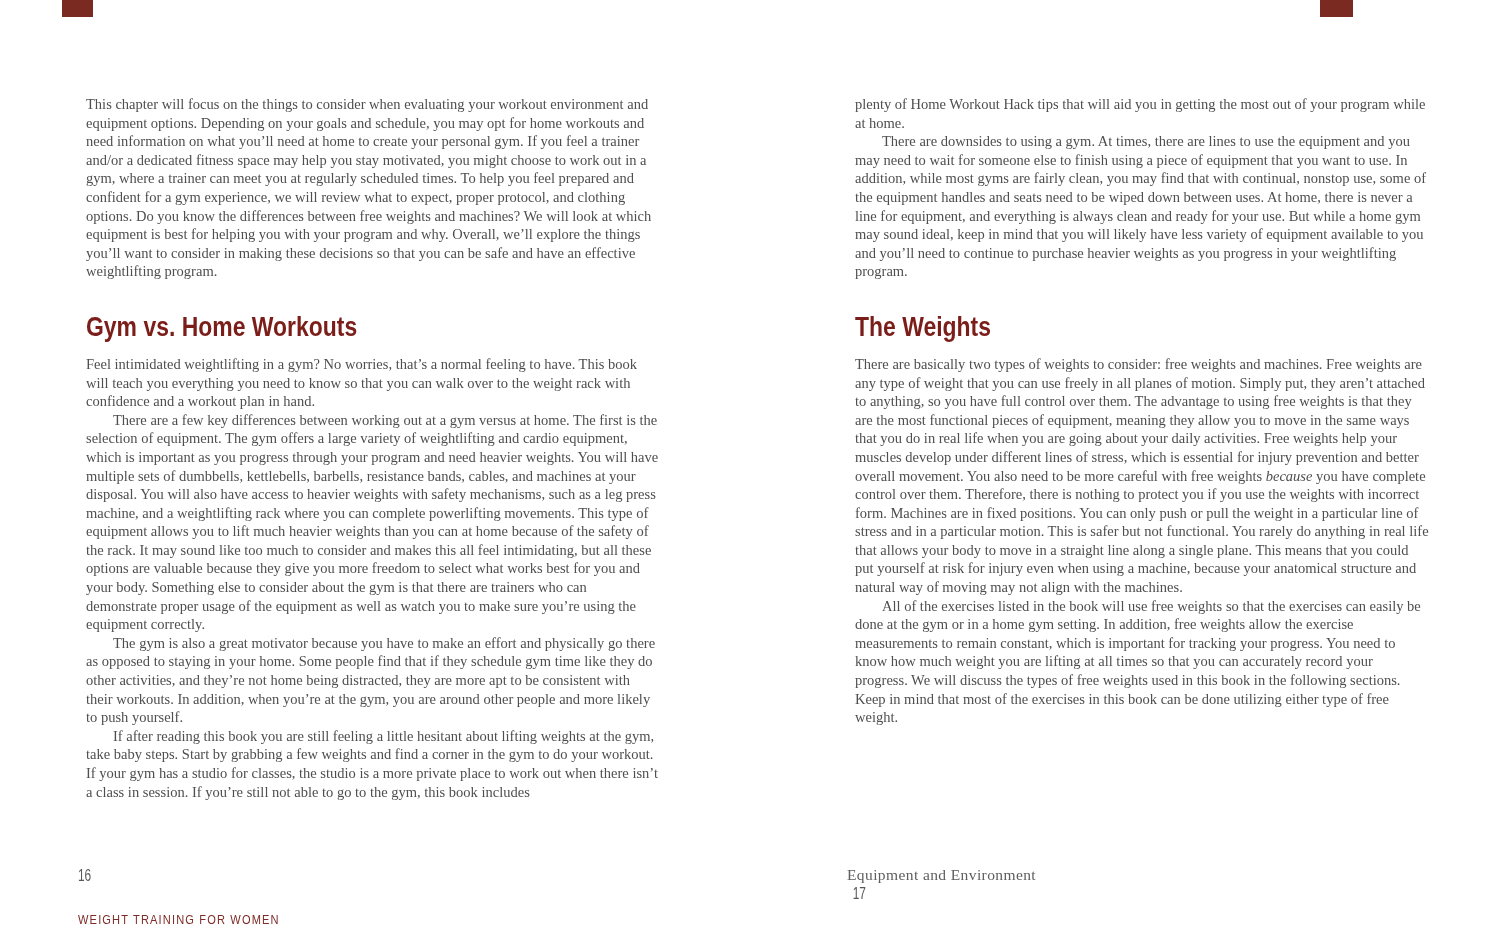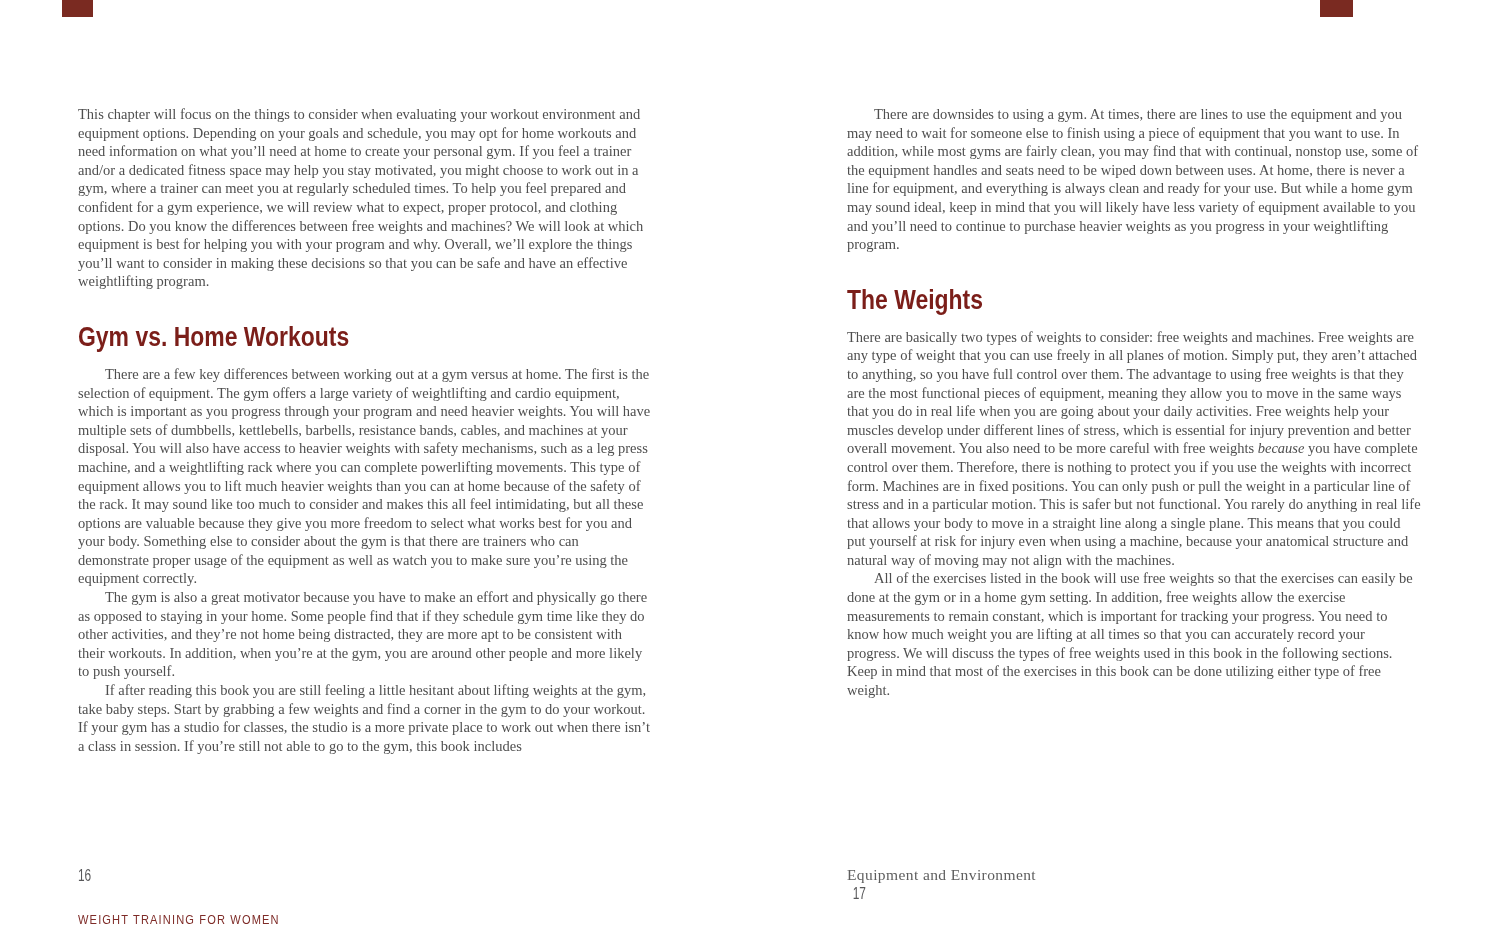--- a/index.html
+++ b/index.html
@@ -18,26 +18,27 @@
     top: 0;
     height: 17px;
     background: #7a2a21;
   }
   .top-mark.left  { left: 62px;  width: 31px; }
   .top-mark.right { left: 1320px; width: 33px; }
 
   
   .page-col {
     position: absolute;
-    top: 105px;
+    top: 95px;
     width: 574px;
     color: #4e4e4e;
     font-size: 14.5px;
     line-height: 18.6px;
     text-align: left;
+    margin-left: 8px;
   }
   .page-col.left  { left: 78px; }
   .page-col.right { left: 847px; }
 
   .page-col p { margin: 0; }
   .page-col p.indent { text-indent: 27px; }
   .page-col em { font-style: italic; }
 
   .heading {
     font-family: "Liberation Sans", "DejaVu Sans", sans-serif;
@@ -94,26 +95,28 @@
 <body>
 
 <div class="top-mark left"></div>
 <div class="top-mark right"></div>
 
 <div class="page-col left">
   <p>This chapter will focus on the things to consider when evaluating your workout environment and equipment options. Depending on your goals and schedule, you may opt for home workouts and need information on what you’ll need at home to create your personal gym. If you feel a trainer and/or a dedicated fitness space may help you stay motivated, you might choose to work out in a gym, where a trainer can meet you at regularly scheduled times. To help you feel prepared and confident for a gym experience, we will review what to expect, proper protocol, and clothing options. Do you know the differences between free weights and machines? We will look at which equipment is best for helping you with your program and why. Overall, we’ll explore the things you’ll want to consider in making these decisions so that you can be safe and have an effective weightlifting program.</p>
 
   <div class="heading">Gym vs. Home Workouts</div>
 
+  <p>Feel intimidated weightlifting in a gym? No worries, that’s a normal feeling to have. This book will teach you everything you need to know so that you can walk over to the weight rack with confidence and a workout plan in hand.</p>
   <p class="indent">There are a few key differences between working out at a gym versus at home. The first is the selection of equipment. The gym offers a large variety of weightlifting and cardio equipment, which is important as you progress through your program and need heavier weights. You will have multiple sets of dumbbells, kettlebells, barbells, resistance bands, cables, and machines at your disposal. You will also have access to heavier weights with safety mechanisms, such as a leg press machine, and a weightlifting rack where you can complete powerlifting movements. This type of equipment allows you to lift much heavier weights than you can at home because of the safety of the rack. It may sound like too much to consider and makes this all feel intimidating, but all these options are valuable because they give you more freedom to select what works best for you and your body. Something else to consider about the gym is that there are trainers who can demonstrate proper usage of the equipment as well as watch you to make sure you’re using the equipment correctly.</p>
   <p class="indent">The gym is also a great motivator because you have to make an effort and physically go there as opposed to staying in your home. Some people find that if they schedule gym time like they do other activities, and they’re not home being distracted, they are more apt to be consistent with their workouts. In addition, when you’re at the gym, you are around other people and more likely to push yourself.</p>
   <p class="indent">If after reading this book you are still feeling a little hesitant about lifting weights at the gym, take baby steps. Start by grabbing a few weights and find a corner in the gym to do your workout. If your gym has a studio for classes, the studio is a more private place to work out when there isn’t a class in session. If you’re still not able to go to the gym, this book includes</p>
 </div>
 
 <div class="page-col right">
+  <p>plenty of Home Workout Hack tips that will aid you in getting the most out of your program while at home.</p>
   <p class="indent">There are downsides to using a gym. At times, there are lines to use the equipment and you may need to wait for someone else to finish using a piece of equipment that you want to use. In addition, while most gyms are fairly clean, you may find that with continual, nonstop use, some of the equipment handles and seats need to be wiped down between uses. At home, there is never a line for equipment, and everything is always clean and ready for your use. But while a home gym may sound ideal, keep in mind that you will likely have less variety of equipment available to you and you’ll need to continue to purchase heavier weights as you progress in your weightlifting program.</p>
 
   <div class="heading">The Weights</div>
 
   <p>
     <span>There are basically two types of weights to consider: free weights and machines. Free weights are any type of weight that you can use freely in all planes of motion. Simply put, they aren’t attached to anything, so you have full control over them. The advantage to using free weights is that they are the most functional pieces of equipment, meaning they allow you to move in the same ways that you do in real life when you are going about your daily activities. Free weights help your muscles develop under different lines of stress, which is essential for injury prevention and better overall movement. You also need to be more careful with free weights </span><em>because</em><span> you have complete control over them. Therefore, there is nothing to protect you if you use the weights with incorrect form. Machines are in fixed positions. You can only push or pull the weight in a particular line of stress and in a particular motion. This is safer but not functional. You rarely do anything in real life that allows your body to move in a straight line along a single plane. This means that you could put yourself at risk for injury even when using a machine, because your anatomical structure and natural way of moving may not align with the machines.</span>
   </p>
   <p class="indent">All of the exercises listed in the book will use free weights so that the exercises can easily be done at the gym or in a home gym setting. In addition, free weights allow the exercise measurements to remain constant, which is important for tracking your progress. You need to know how much weight you are lifting at all times so that you can accurately record your progress. We will discuss the types of free weights used in this book in the following sections. Keep in mind that most of the exercises in this book can be done utilizing either type of free weight.</p>
 </div>
 

